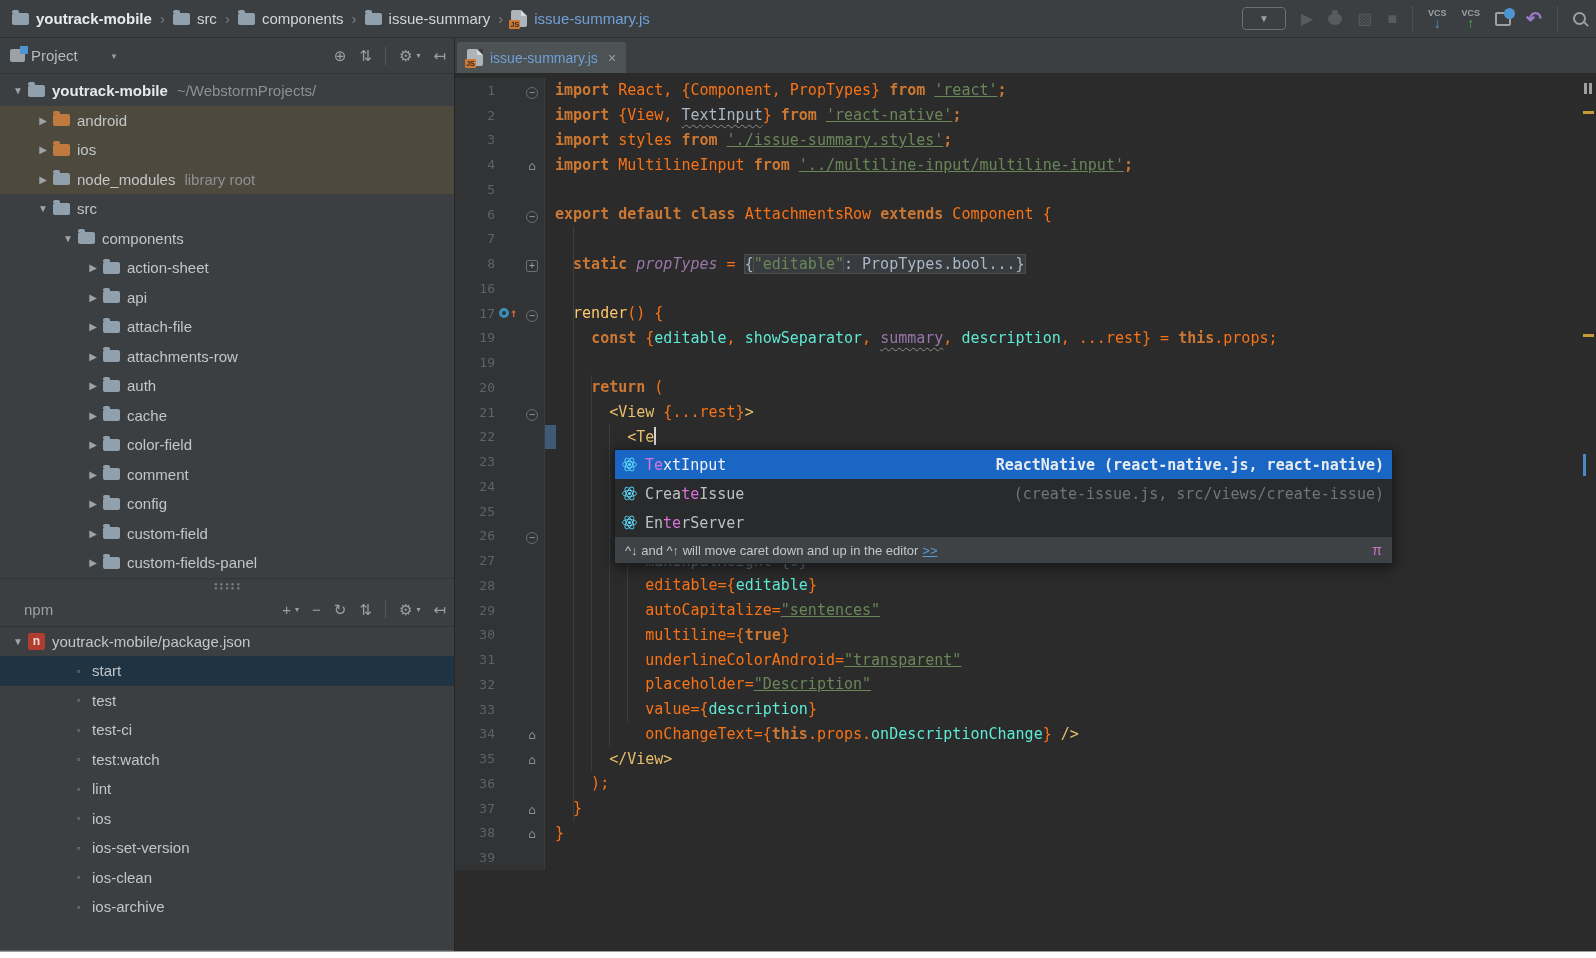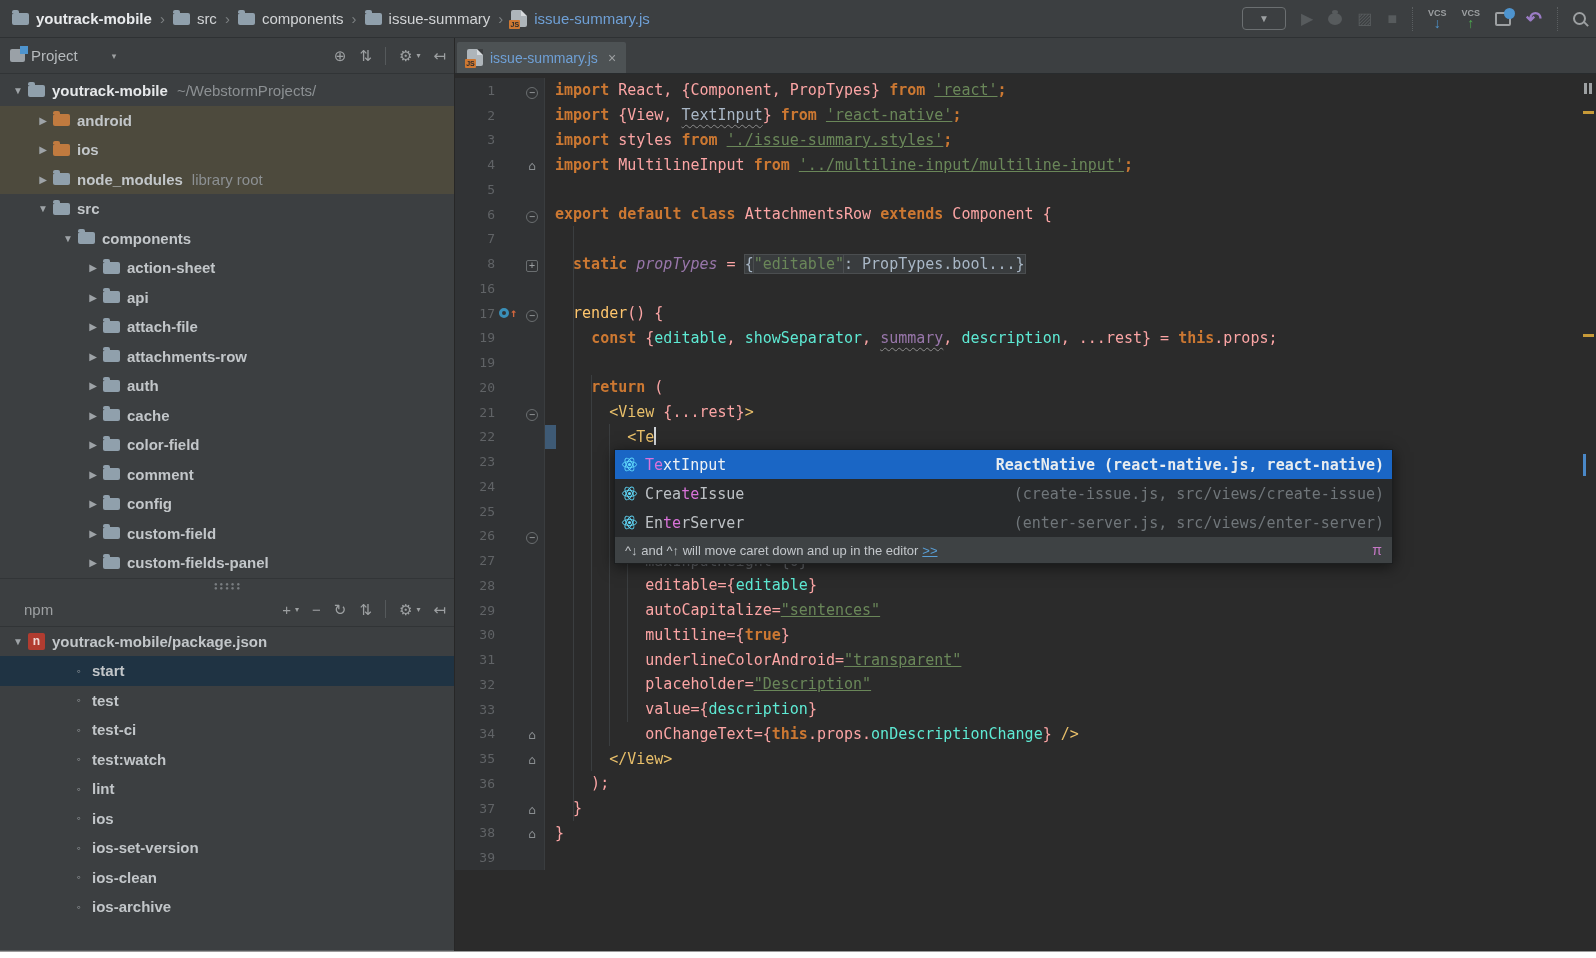--- a/index.html
+++ b/index.html
@@ -58,21 +58,21 @@
   .ph-icons { margin-left:auto; display:flex; align-items:center; gap:13px; }
   .ph-ic { color:#9da0a2; font-size:15px; line-height:1; cursor:default;}
   .ph-sep { width:1px; height:18px; background:#55595b; }
   .mini-dd { font-size:8px; color:#9da0a2; margin-left:-9px;}
   .proj-ic { width:15px; height:13px; background:#9aa1a7; border-radius:2px; position:relative;}
   .proj-ic:after { content:""; position:absolute; right:-3px; top:-3px; width:8px; height:8px; background:#4e94ce;}
 
   .tree { flex:0 0 auto; overflow:hidden; padding-top:2px;}
   .trow { height:29.5px; display:flex; align-items:center; font-size:15px; color:#c2c6c9; white-space:nowrap; cursor:default;}
   .trow .arrow { width:20px; text-align:center; font-size:10px; color:#9ea3a7; flex:0 0 auto;}
-  .trow .lbl { margin-left:7px;font-weight:bold; }
+  .trow .lbl { margin-left:7px; }
   .trow.root .lbl { font-weight:bold; color:#e6e8ea; }
   .trow .suffix { margin-left:9px; color:#8c9093; }
   .trow.olive { background:#4d4a3d; }
   .trow.sel { background:#1f3343; }
   .npm-ic { width:17px; height:17px; background:#b13c30; border-radius:2px; color:#f0d9d6;
     font-size:12px; font-weight:bold; text-align:center; line-height:16px; flex:0 0 auto;}
   .bullet { width:14px; text-align:center; color:#9ea3a7; font-size:12px; flex:0 0 auto;}
 
   .splitter { height:15px; flex:0 0 auto; display:flex; flex-direction:column; align-items:center;
     justify-content:center; gap:2px; border-top:1px solid #323537; cursor:row-resize;}
@@ -99,21 +99,21 @@
   .g-fold { width:22px; text-align:center; flex:0 0 auto; color:#8a8e91;}
   .fold-box { display:inline-block; width:12px; height:12px; border:1px solid #6a6e70; border-radius:7px;
     color:#9da0a2; font-size:10px; line-height:10px; background:#313335;}
   .fold-box.sq { border-radius:2px; }
   .fold-end { font-size:12px; color:#8a8e91; font-family:"DejaVu Sans", sans-serif;}
   .ovr-circle { width:10px; height:10px; border:3px solid #3a8fb8; border-radius:50%; }
   .ovr-arrow { color:#d1663e; font-size:12px; font-weight:bold; }
   .code { padding-left:10px; white-space:pre; font-size:15px; color:#a9b7c6; position:relative; }
 
   .tk-k { color:#cc7832; font-weight:bold; }
-  .tk-d { color:#fca5a5; }
+  .tk-d { color:#f97316; }
   .tk-s { color:#6a8759;text-decoration:underline; }
   .tk-p { color:#5eead4;margin-top:40px; }
   .tk-pi { color:#9876aa; font-style:italic; }
   .tk-pw { color:#9876aa; text-decoration:underline wavy #8c8c8c 1px; text-underline-offset:4px;}
   .tk-u { color:#a9b7c6; text-decoration:underline wavy #8c8c8c 1px; text-underline-offset:4px;}
   .tk-fn { color:#ffc66d; }
   .tk-t { color:#e8bf6a; }
   .tk-fd { color:#a9b7c6; background:#393c3e; box-shadow:0 0 0 1px #4b4e50; }
   .tk-fs { color:#6a8759; background:#393c3e; box-shadow:0 0 0 1px #4b4e50; }
   .tk-dim { color:#63666a; }
@@ -686,21 +686,20 @@
             <div class="p-row">
               <span class="atom"><svg viewBox="0 0 24 24" width="17" height="17">
                   <circle cx="12" cy="12" r="2.2" fill="#61dafb"></circle>
                   <g fill="none" stroke="#61dafb" stroke-width="1.3">
                     <ellipse cx="12" cy="12" rx="10" ry="4.2"></ellipse>
                     <ellipse cx="12" cy="12" rx="10" ry="4.2" transform="rotate(60 12 12)"></ellipse>
                     <ellipse cx="12" cy="12" rx="10" ry="4.2" transform="rotate(120 12 12)"></ellipse>
                   </g>
                 </svg></span>
               <span class="nm"><span>En</span><span class="match">te</span><span>rServer</span></span>
-              <span class="tail">(enter-server.js, src/views/enter-server)</span>
             </div>
             <div class="p-hint">
               <span>^↓ and ^↑ will move caret down and up in the editor</span>
               <span class="link">&gt;&gt;</span>
               <span class="pi-sym">π</span>
             </div>
           </div>
 
         <div class="stripe">
           <span class="pausebars">

